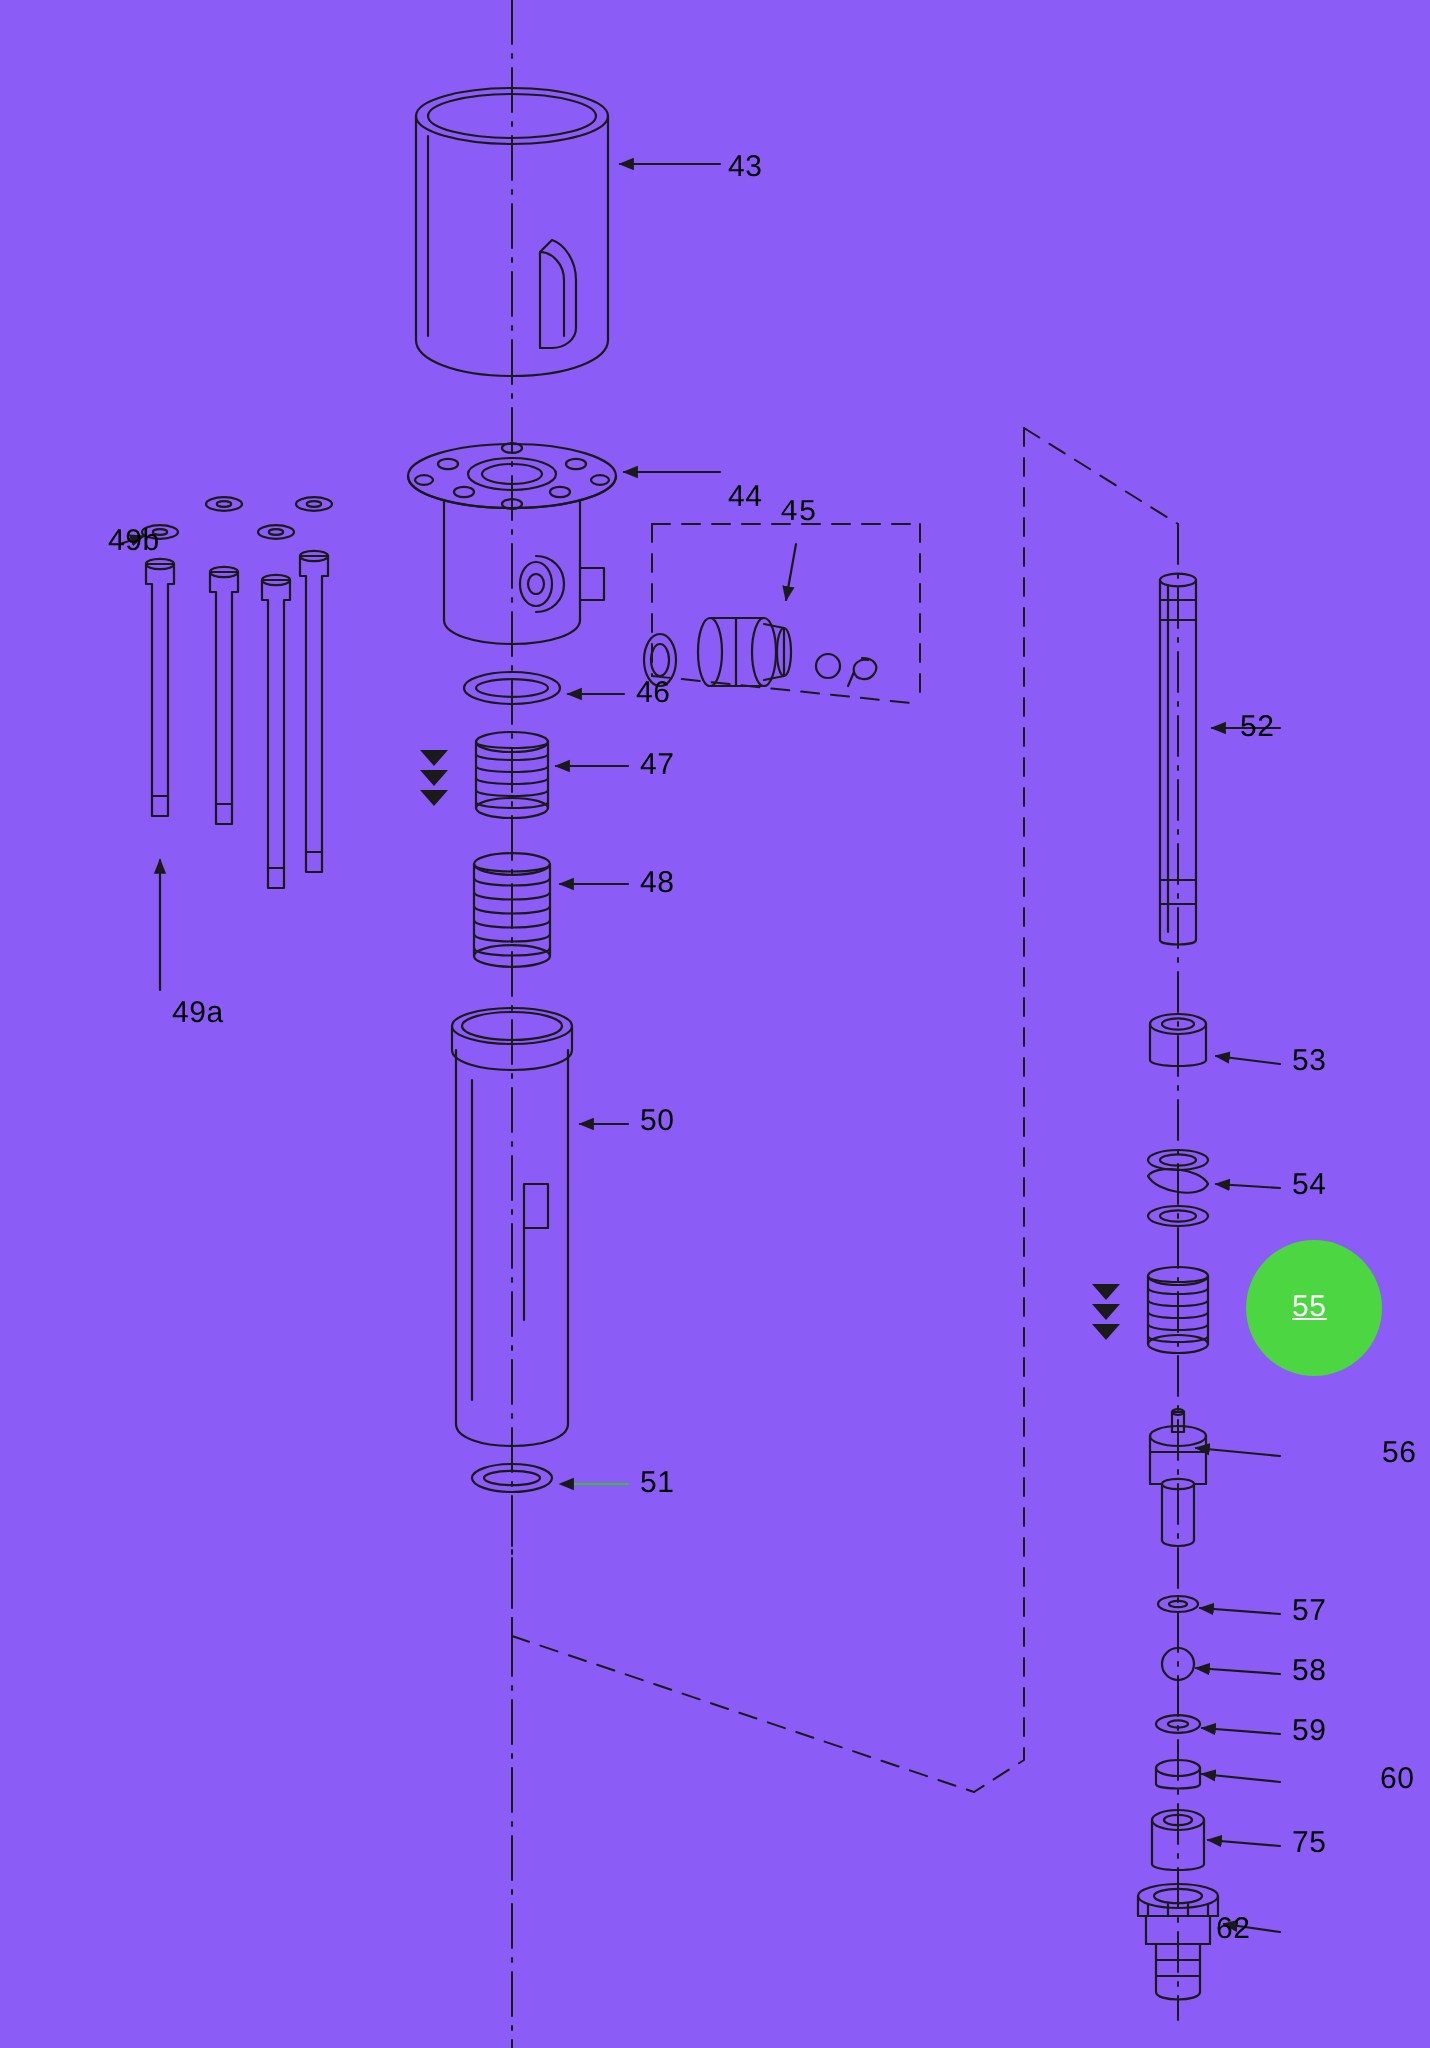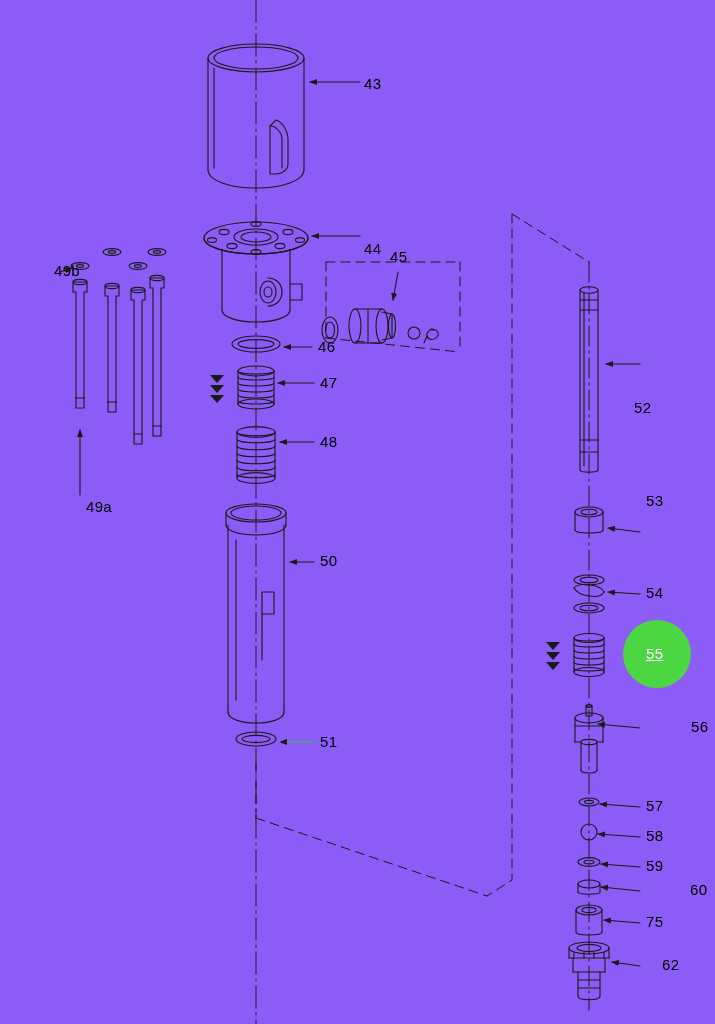--- a/index.html
+++ b/index.html
@@ -338,33 +338,33 @@
         <path d="M640,923 L604,920" marker-end="url(#arrow)"></path>
         <path d="M640,966 L612,962" marker-end="url(#arrow)"></path>
       </g>
     </g>
 
     <circle cx="657" cy="654" r="34" fill="#4bd642" stroke="none"></circle>
   </svg>
 
   <div class="lbl" style="left:364px; top:75px;">43</div>
   <div class="lbl" style="left:364px; top:240px;">44</div>
-  <div class="lbl" style="left:390px; top:248px;">45</div>
+  <div class="lbl" style="left:390px; top:248px;font-family:Liberation Mono, monospace;">45</div>
   <div class="lbl" style="left:318px; top:338px;">46</div>
   <div class="lbl" style="left:320px; top:374px;">47</div>
   <div class="lbl" style="left:320px; top:433px;">48</div>
   <div class="lbl" style="left:66px;  top:498px;margin-left:20px;">49a</div>
   <div class="lbl" style="left:20px;  top:262px;margin-left:34px;">49b</div>
   <div class="lbl" style="left:320px; top:552px;text-align:right;">50</div>
   <div class="lbl" style="left:320px; top:733px;">51</div>
-  <div class="lbl" style="left:634px; top:355px;margin-top:44px;">52</div>
-  <div class="lbl" style="left:646px; top:492px;text-align:right;">53</div>
+  <div class="lbl" style="left:620px; top:355px;">52</div>
+  <div class="lbl" style="left:646px; top:522px;text-align:right;">53</div>
   <div class="lbl" style="left:646px; top:584px;">54</div>
   <div class="lbl hl" style="left:646px; top:645px;">55</div>
   <div class="lbl" style="left:666px; top:718px;margin-left:25px;">56</div>
   <div class="lbl" style="left:646px; top:797px;">57</div>
   <div class="lbl" style="left:646px; top:827px;">58</div>
   <div class="lbl" style="left:646px; top:857px;">59</div>
   <div class="lbl" style="left:646px; top:881px;margin-left:44px;">60</div>
   <div class="lbl" style="left:646px; top:913px;">75</div>
-  <div class="lbl" style="left:662px; top:956px;text-align:center;">62</div>
+  <div class="lbl" style="left:608px; top:956px;text-align:center;">62</div>
 
 </div>
 
 </body></html>

